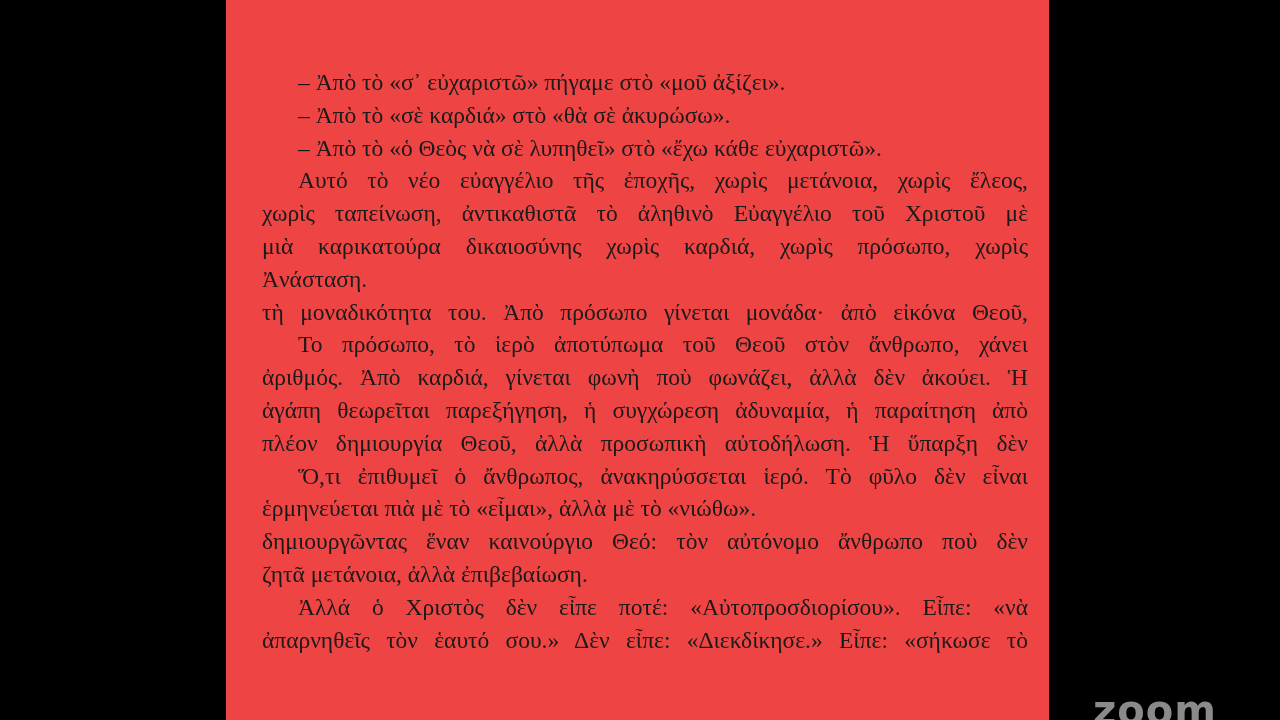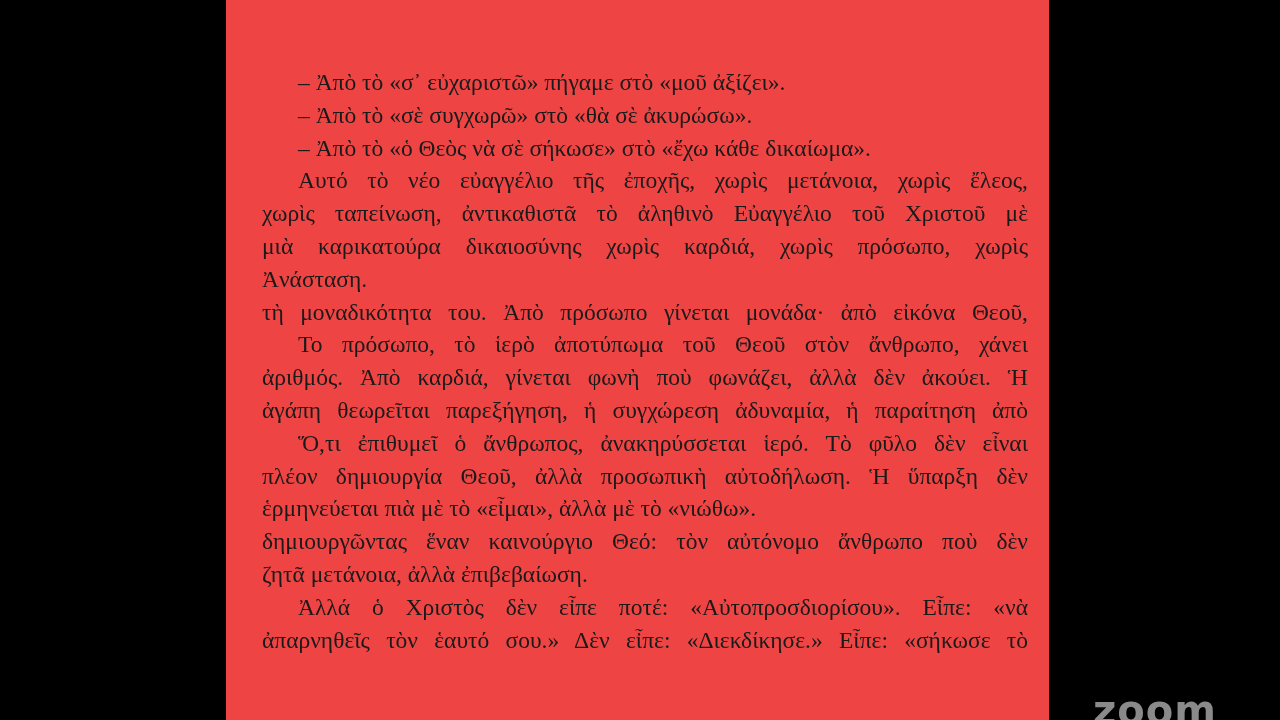--- a/index.html
+++ b/index.html
@@ -26,32 +26,32 @@
     font-size: 40px; font-weight: bold; color: #8a8a8a;
     letter-spacing: 1px; line-height: 1; margin-top: 48px;
   }
 </style>
 </head>
 <body>
 
 <div class="page">
   <div class="text" id="text-container">
       <span class="line indent">– Ἀπὸ τὸ «σ᾽ εὐχαριστῶ» πήγαμε στὸ «μοῦ ἀξίζει».</span>
-      <span class="line indent">– Ἀπὸ τὸ «σὲ συγχωρῶ» στὸ «θὰ σὲ ἀκυρώσω».</span>
-      <span class="line indent">– Ἀπὸ τὸ «ὁ Θεὸς νὰ σὲ σήκωσε» στὸ «ἔχω κάθε δικαίωμα».</span>
+      <span class="line indent">– Ἀπὸ τὸ «σὲ καρδιά» στὸ «θὰ σὲ ἀκυρώσω».</span>
+      <span class="line indent">– Ἀπὸ τὸ «ὁ Θεὸς νὰ σὲ λυπηθεῖ» στὸ «ἔχω κάθε εὐχαριστῶ».</span>
       <span class="line indent just">Αυτό τὸ νέο εὐαγγέλιο τῆς ἐποχῆς, χωρὶς μετάνοια, χωρὶς ἔλεος,</span>
       <span class="line just">χωρὶς ταπείνωση, ἀντικαθιστᾶ τὸ ἀληθινὸ Εὐαγγέλιο τοῦ Χριστοῦ μὲ</span>
       <span class="line just">μιὰ καρικατούρα δικαιοσύνης χωρὶς καρδιά, χωρὶς πρόσωπο, χωρὶς</span>
       <span class="line">Ἀνάσταση.</span>
       <span class="line just">τὴ μοναδικότητα του. Ἀπὸ πρόσωπο γίνεται μονάδα· ἀπὸ εἰκόνα Θεοῦ,</span>
       <span class="line indent just">Το πρόσωπο, τὸ ἱερὸ ἀποτύπωμα τοῦ Θεοῦ στὸν ἄνθρωπο, χάνει</span>
       <span class="line just">ἀριθμός. Ἀπὸ καρδιά, γίνεται φωνὴ ποὺ φωνάζει, ἀλλὰ δὲν ἀκούει. Ἡ</span>
       <span class="line just">ἀγάπη θεωρεῖται παρεξήγηση, ἡ συγχώρεση ἀδυναμία, ἡ παραίτηση ἀπὸ</span>
+      <span class="line just">πλέον δημιουργία Θεοῦ, ἀλλὰ προσωπικὴ αὐτοδήλωση. Ἡ ὕπαρξη δὲν</span>
       <span class="line indent just">Ὅ,τι ἐπιθυμεῖ ὁ ἄνθρωπος, ἀνακηρύσσεται ἱερό. Τὸ φῦλο δὲν εἶναι</span>
-      <span class="line just">πλέον δημιουργία Θεοῦ, ἀλλὰ προσωπικὴ αὐτοδήλωση. Ἡ ὕπαρξη δὲν</span>
       <span class="line">ἑρμηνεύεται πιὰ μὲ τὸ «εἶμαι», ἀλλὰ μὲ τὸ «νιώθω».</span>
       <span class="line just">δημιουργῶντας ἕναν καινούργιο Θεό: τὸν αὐτόνομο ἄνθρωπο ποὺ δὲν</span>
       <span class="line">ζητᾶ μετάνοια, ἀλλὰ ἐπιβεβαίωση.</span>
       <span class="line indent just">Ἀλλά ὁ Χριστὸς δὲν εἶπε ποτέ: «Αὐτοπροσδιορίσου». Εἶπε: «νὰ</span>
       <span class="line just">ἀπαρνηθεῖς τὸν ἑαυτό σου.» Δὲν εἶπε: «Διεκδίκησε.» Εἶπε: «σήκωσε τὸ</span>
     </div>
 </div>
 
 <div class="zoom-logo">zoom</div>
 

